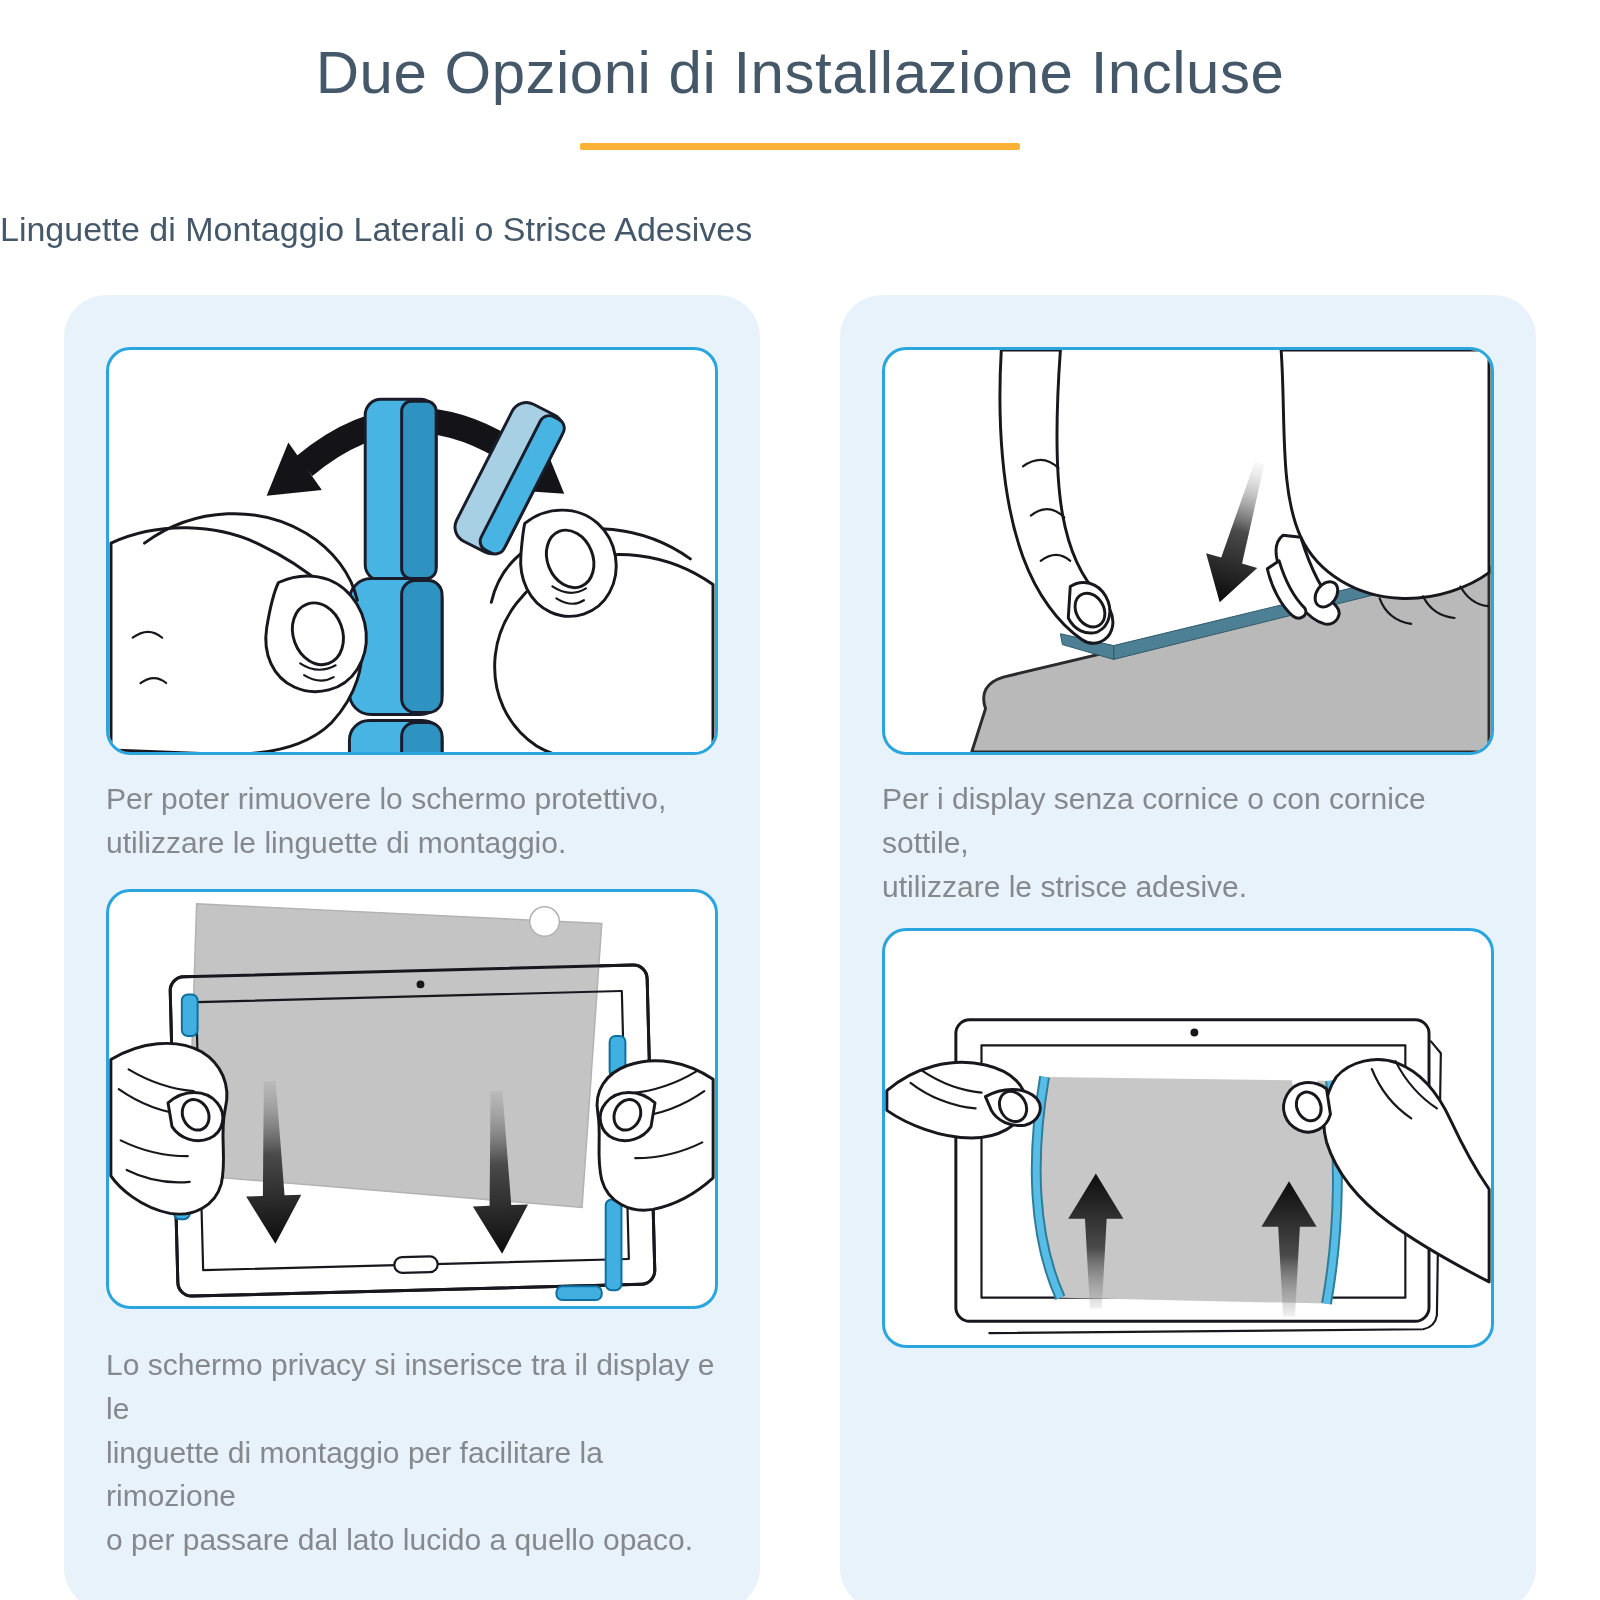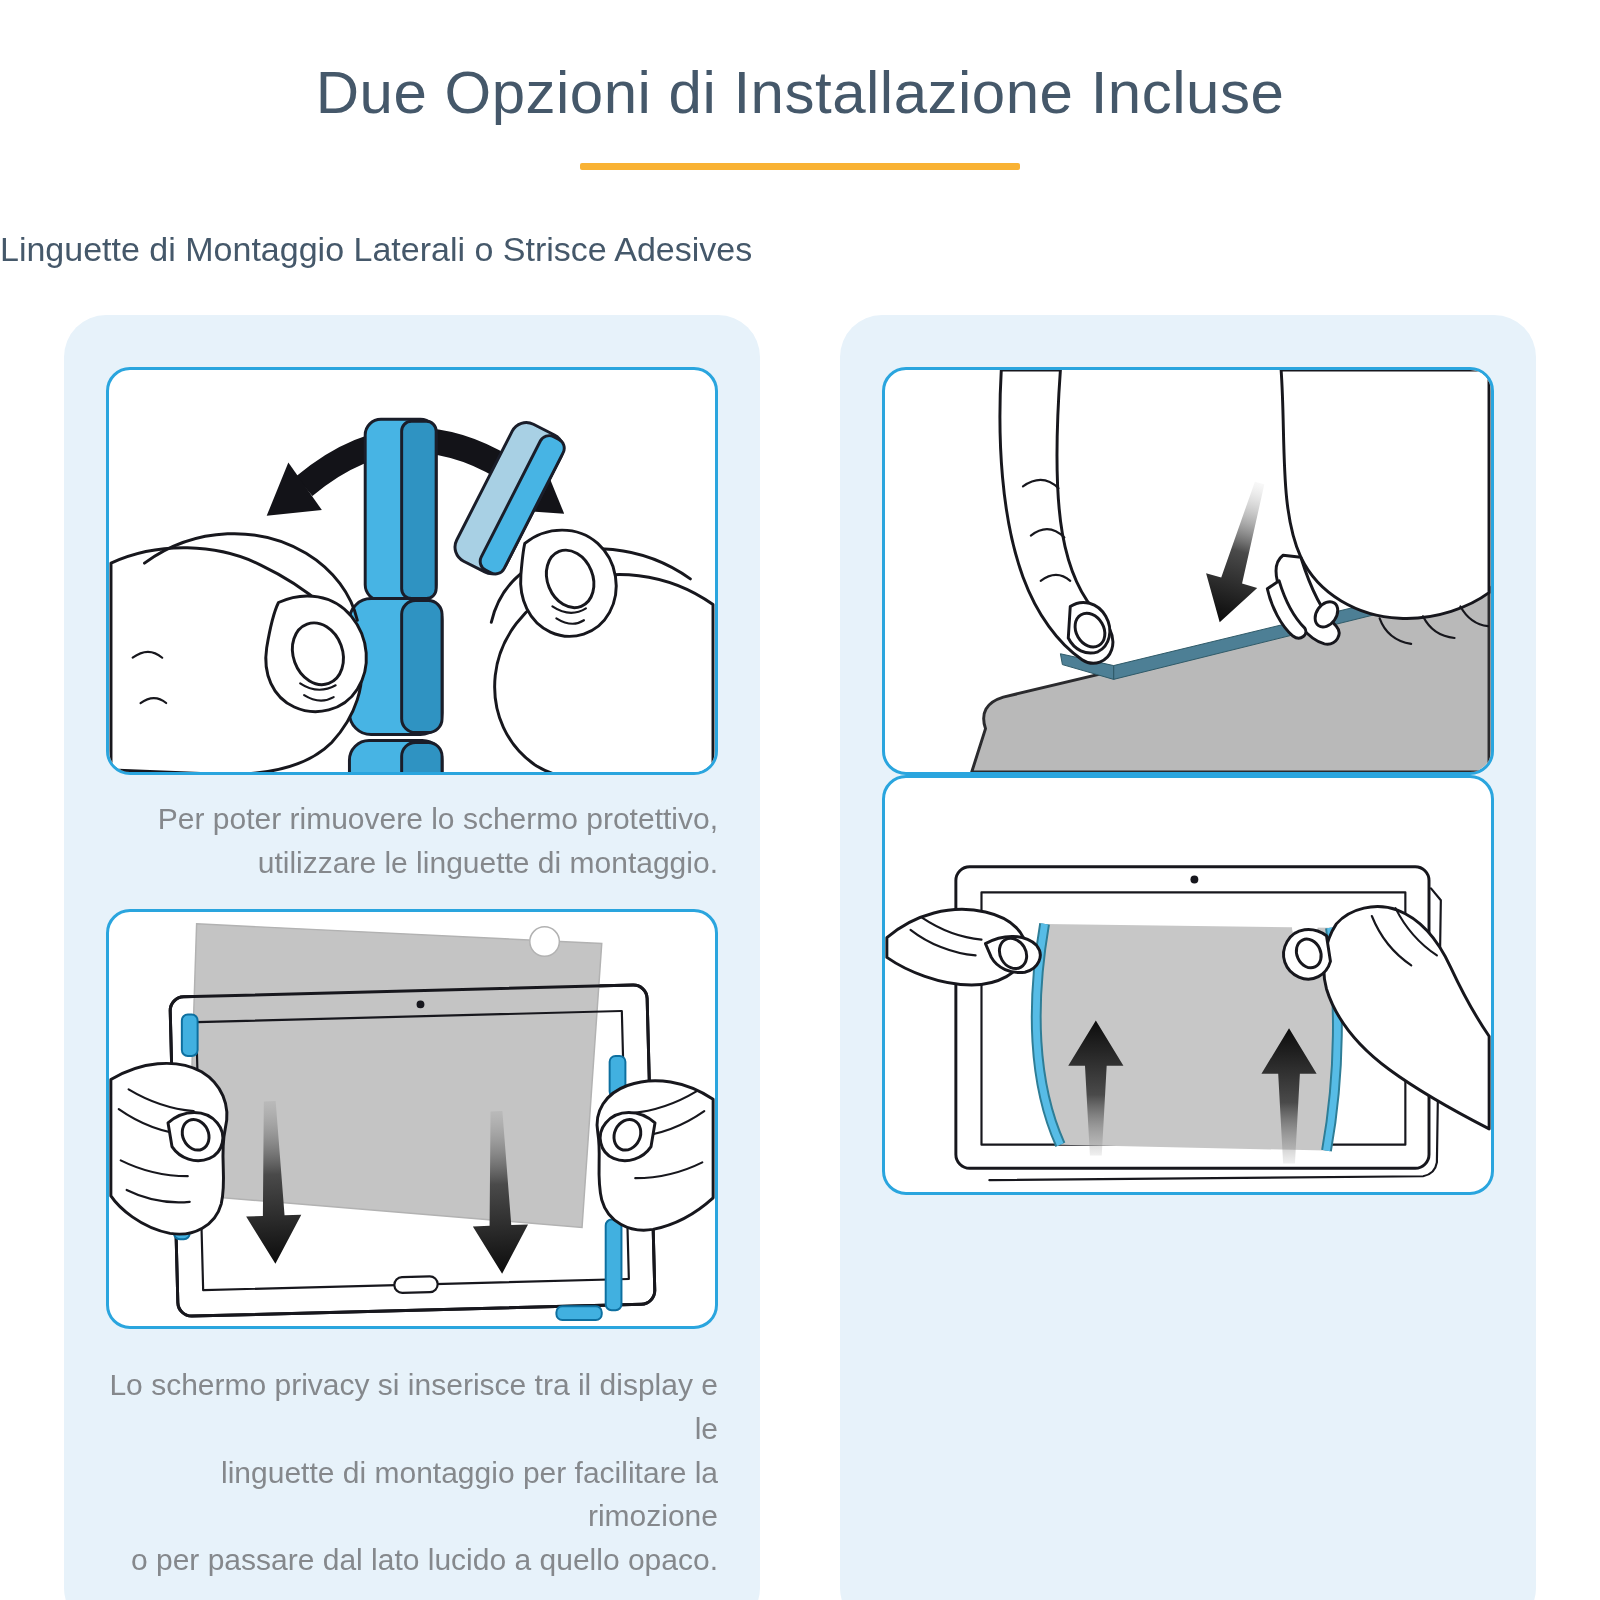--- a/index.html
+++ b/index.html
@@ -2,21 +2,21 @@
 <html style="--title-color: #45586a; --underline-yellow: #f9b233; --panel-bg: #e7f2fa; --accent-blue: #2aa5de; --caption-color: #85888c;"><head>
 <meta charset="utf-8">
 <style>
   html,body{margin:0;padding:0;}
   body{
     width:1600px;height:1600px;background:#ffffff;
     font-family:"Liberation Sans", sans-serif;
     -webkit-font-smoothing:antialiased;
     overflow:hidden;
   }
-  .page{width:1600px;height:1600px;box-sizing:border-box;padding-top:58px;}
+  .page{width:1600px;height:1600px;box-sizing:border-box;padding-top:38px;}
   h1.title{
     margin:0;text-align:center;
     font-size:60px;font-weight:300;letter-spacing:.5px;
     color:var(--title-color);
   }
   .rule{
     width:440px;height:7px;border-radius:2px;
     background:var(--underline-yellow);
     margin:36px auto 0;
   }
@@ -40,21 +40,21 @@
     border:3px solid var(--accent-blue);
     border-radius:24px;
     overflow:hidden;box-sizing:border-box;
   }
   .illus.tall{height:420px;}
   .illus svg{display:block;width:100%;height:100%;}
   .caption{
     margin:22px 0 20px;min-height:92px;
     font-size:30px;line-height:1.46;
     color:var(--caption-color);
-    text-align:right;white-space:pre-line;
+    text-align:left;white-space:pre-line;
   }
   .caption.last{margin:34px 0 8px;min-height:0;}
   
   .ink{stroke:#17171d;stroke-width:3;stroke-linecap:round;stroke-linejoin:round;}
   .skin{fill:#ffffff;}
   .noFill{fill:none;}
   .thin{stroke-width:2.2;}
 </style>
 </head>
 <body>
@@ -217,20 +217,22 @@
             <path d="M420,190 C430,222 442,246 456,260 C463,268 456,280 444,278 C428,274 410,252 400,226 C392,206 394,194 402,188 Z"></path>
             <ellipse cx="446" cy="248" rx="10" ry="14" transform="rotate(35 446 248)"></ellipse>
             <path d="M398,214 C404,234 412,250 424,262 C428,268 420,276 412,270 C400,260 390,240 386,222 Z"></path>
             <path class="noFill thin" d="M500,252 q8,22 32,26"></path>
             <path class="noFill thin" d="M544,250 q10,20 32,22"></path>
             <path class="noFill thin" d="M582,240 q10,18 28,20"></path>
           </g>
         </svg>
       </div>
 
+      <p class="caption">Per i display senza cornice o con cornice sottile,
+utilizzare le strisce adesive.</p>
 
       <div class="illus tall">
         <svg viewBox="0 0 611 420" aria-label="filter-mounted-with-adhesive-strips-illustration">
           <defs>
             <linearGradient id="gd" x1="0" y1="85" x2="0" y2="-52" gradientUnits="userSpaceOnUse">
               <stop offset="0" stop-color="#9a9a9a" stop-opacity="0.15"></stop>
               <stop offset="0.45" stop-color="#4a4a4a"></stop>
               <stop offset="1" stop-color="#0c0c0c"></stop>
             </linearGradient>
           </defs>

